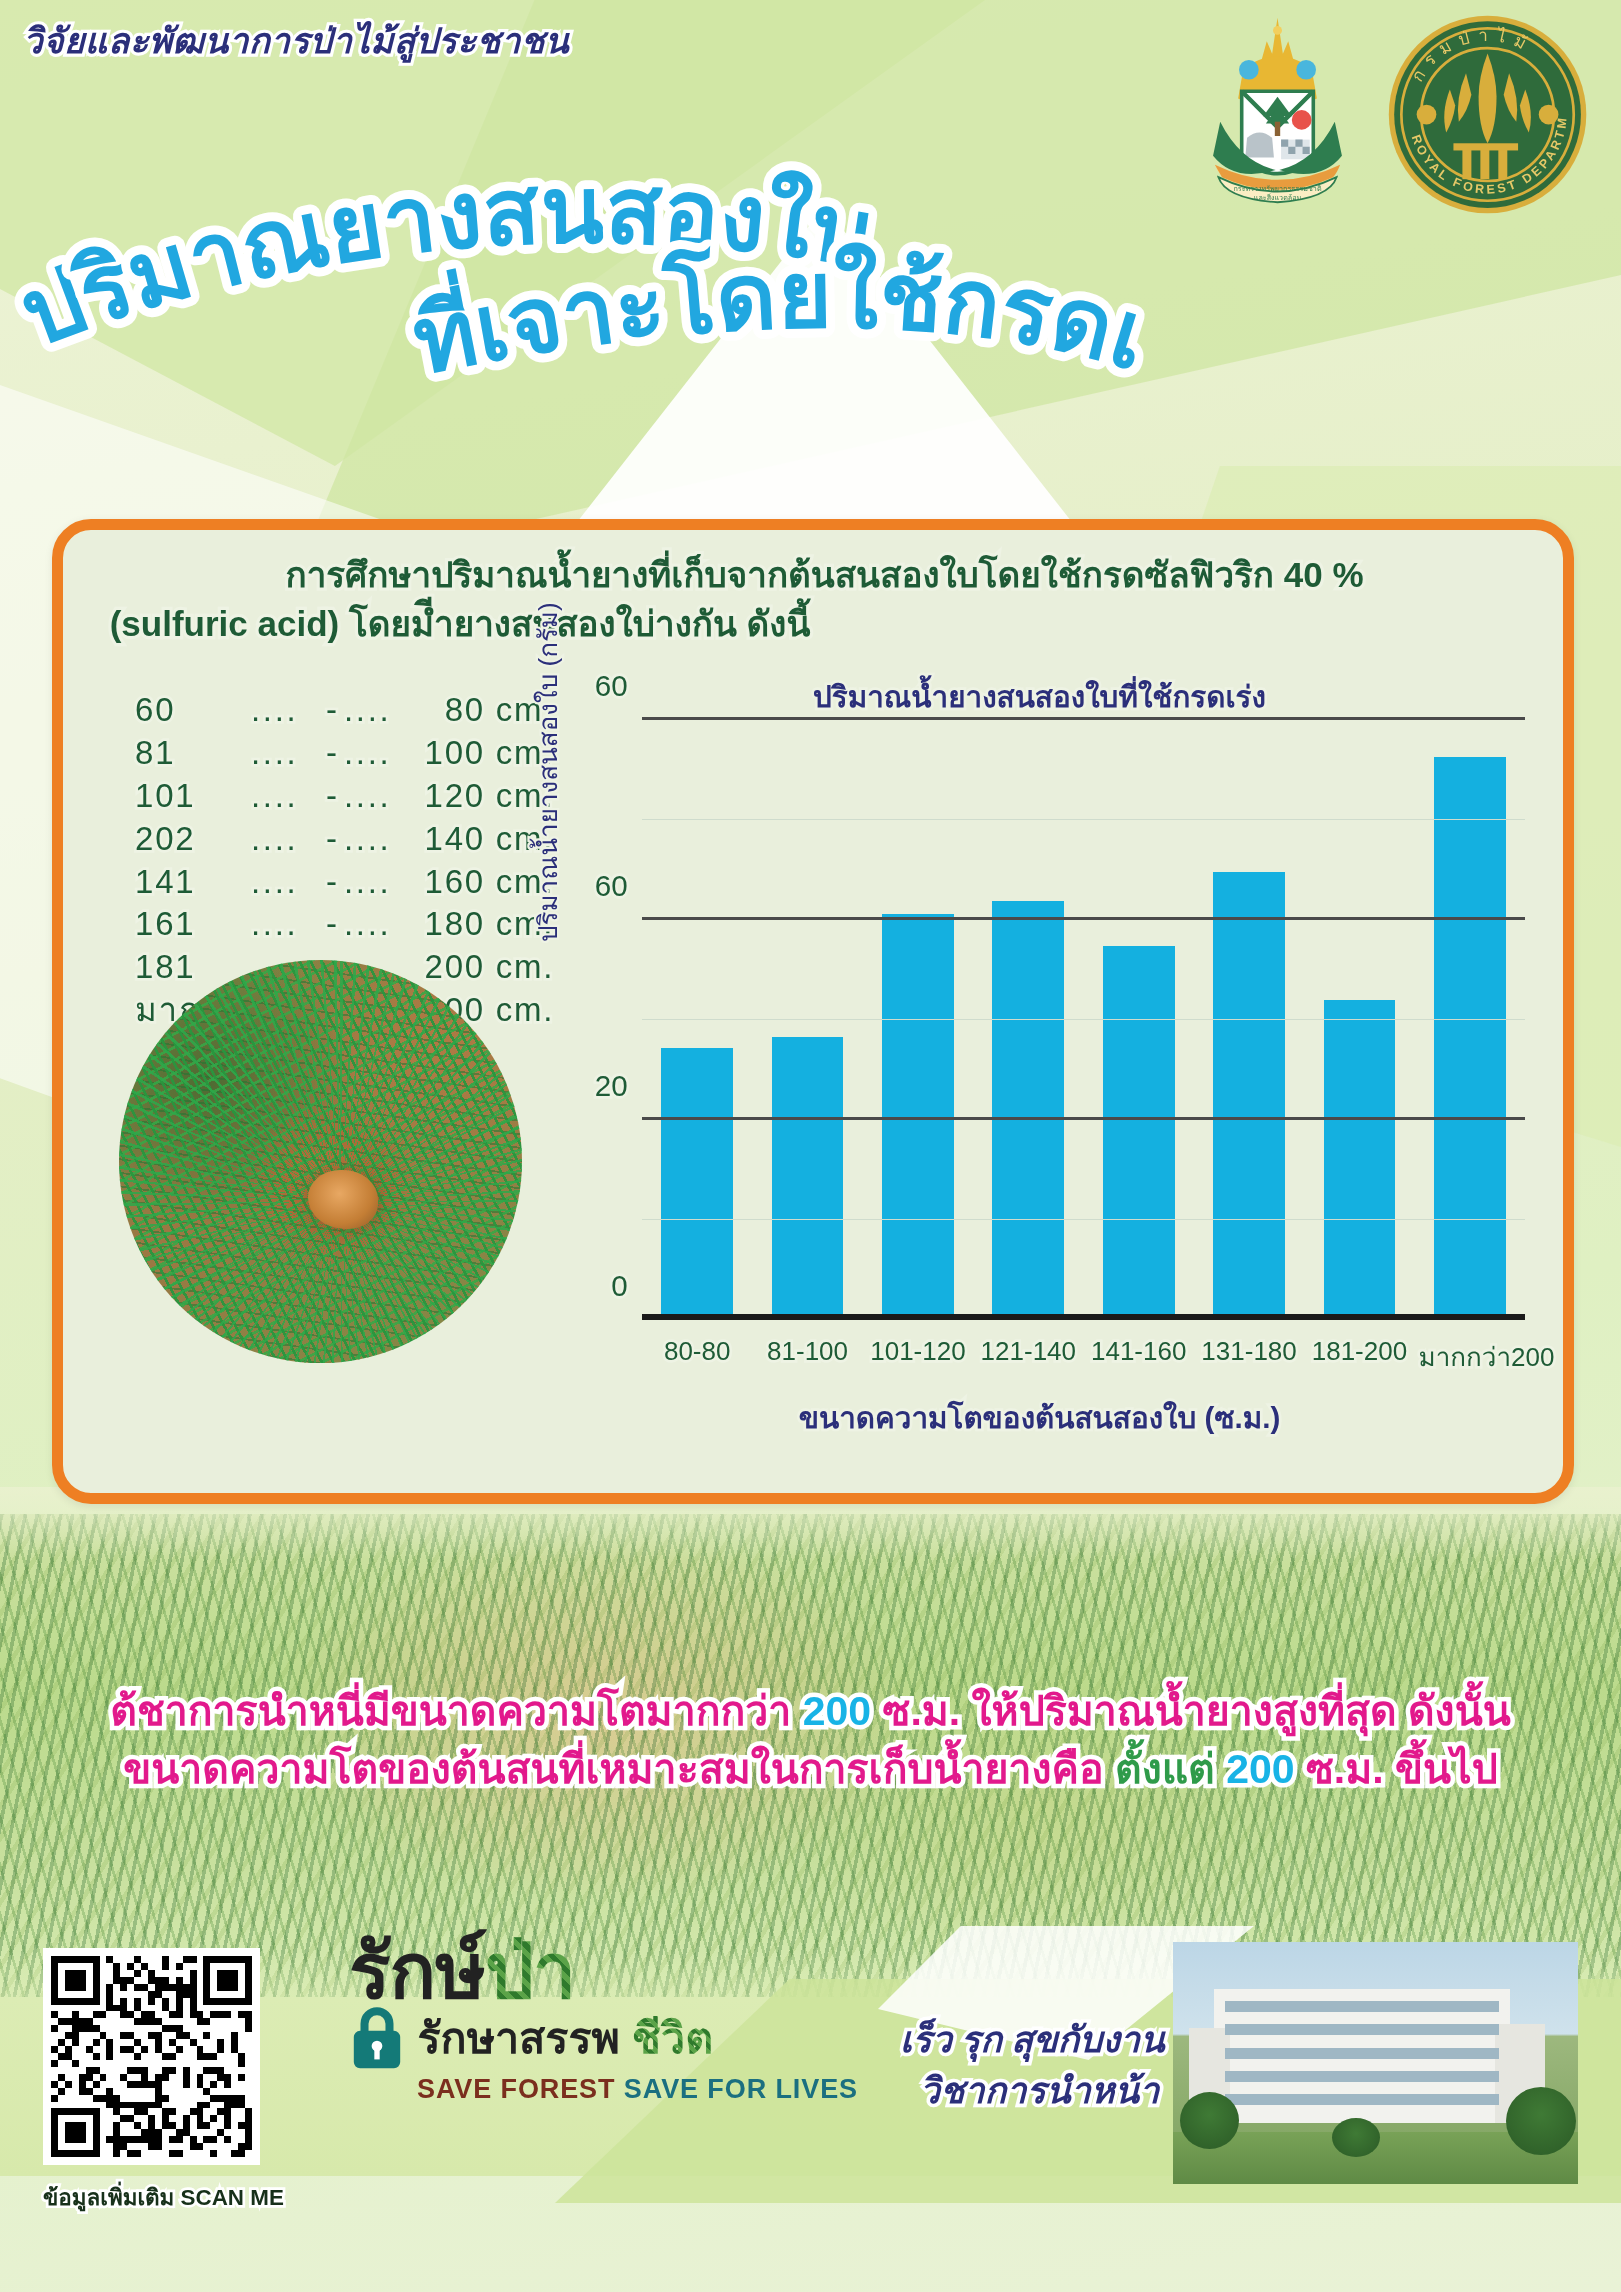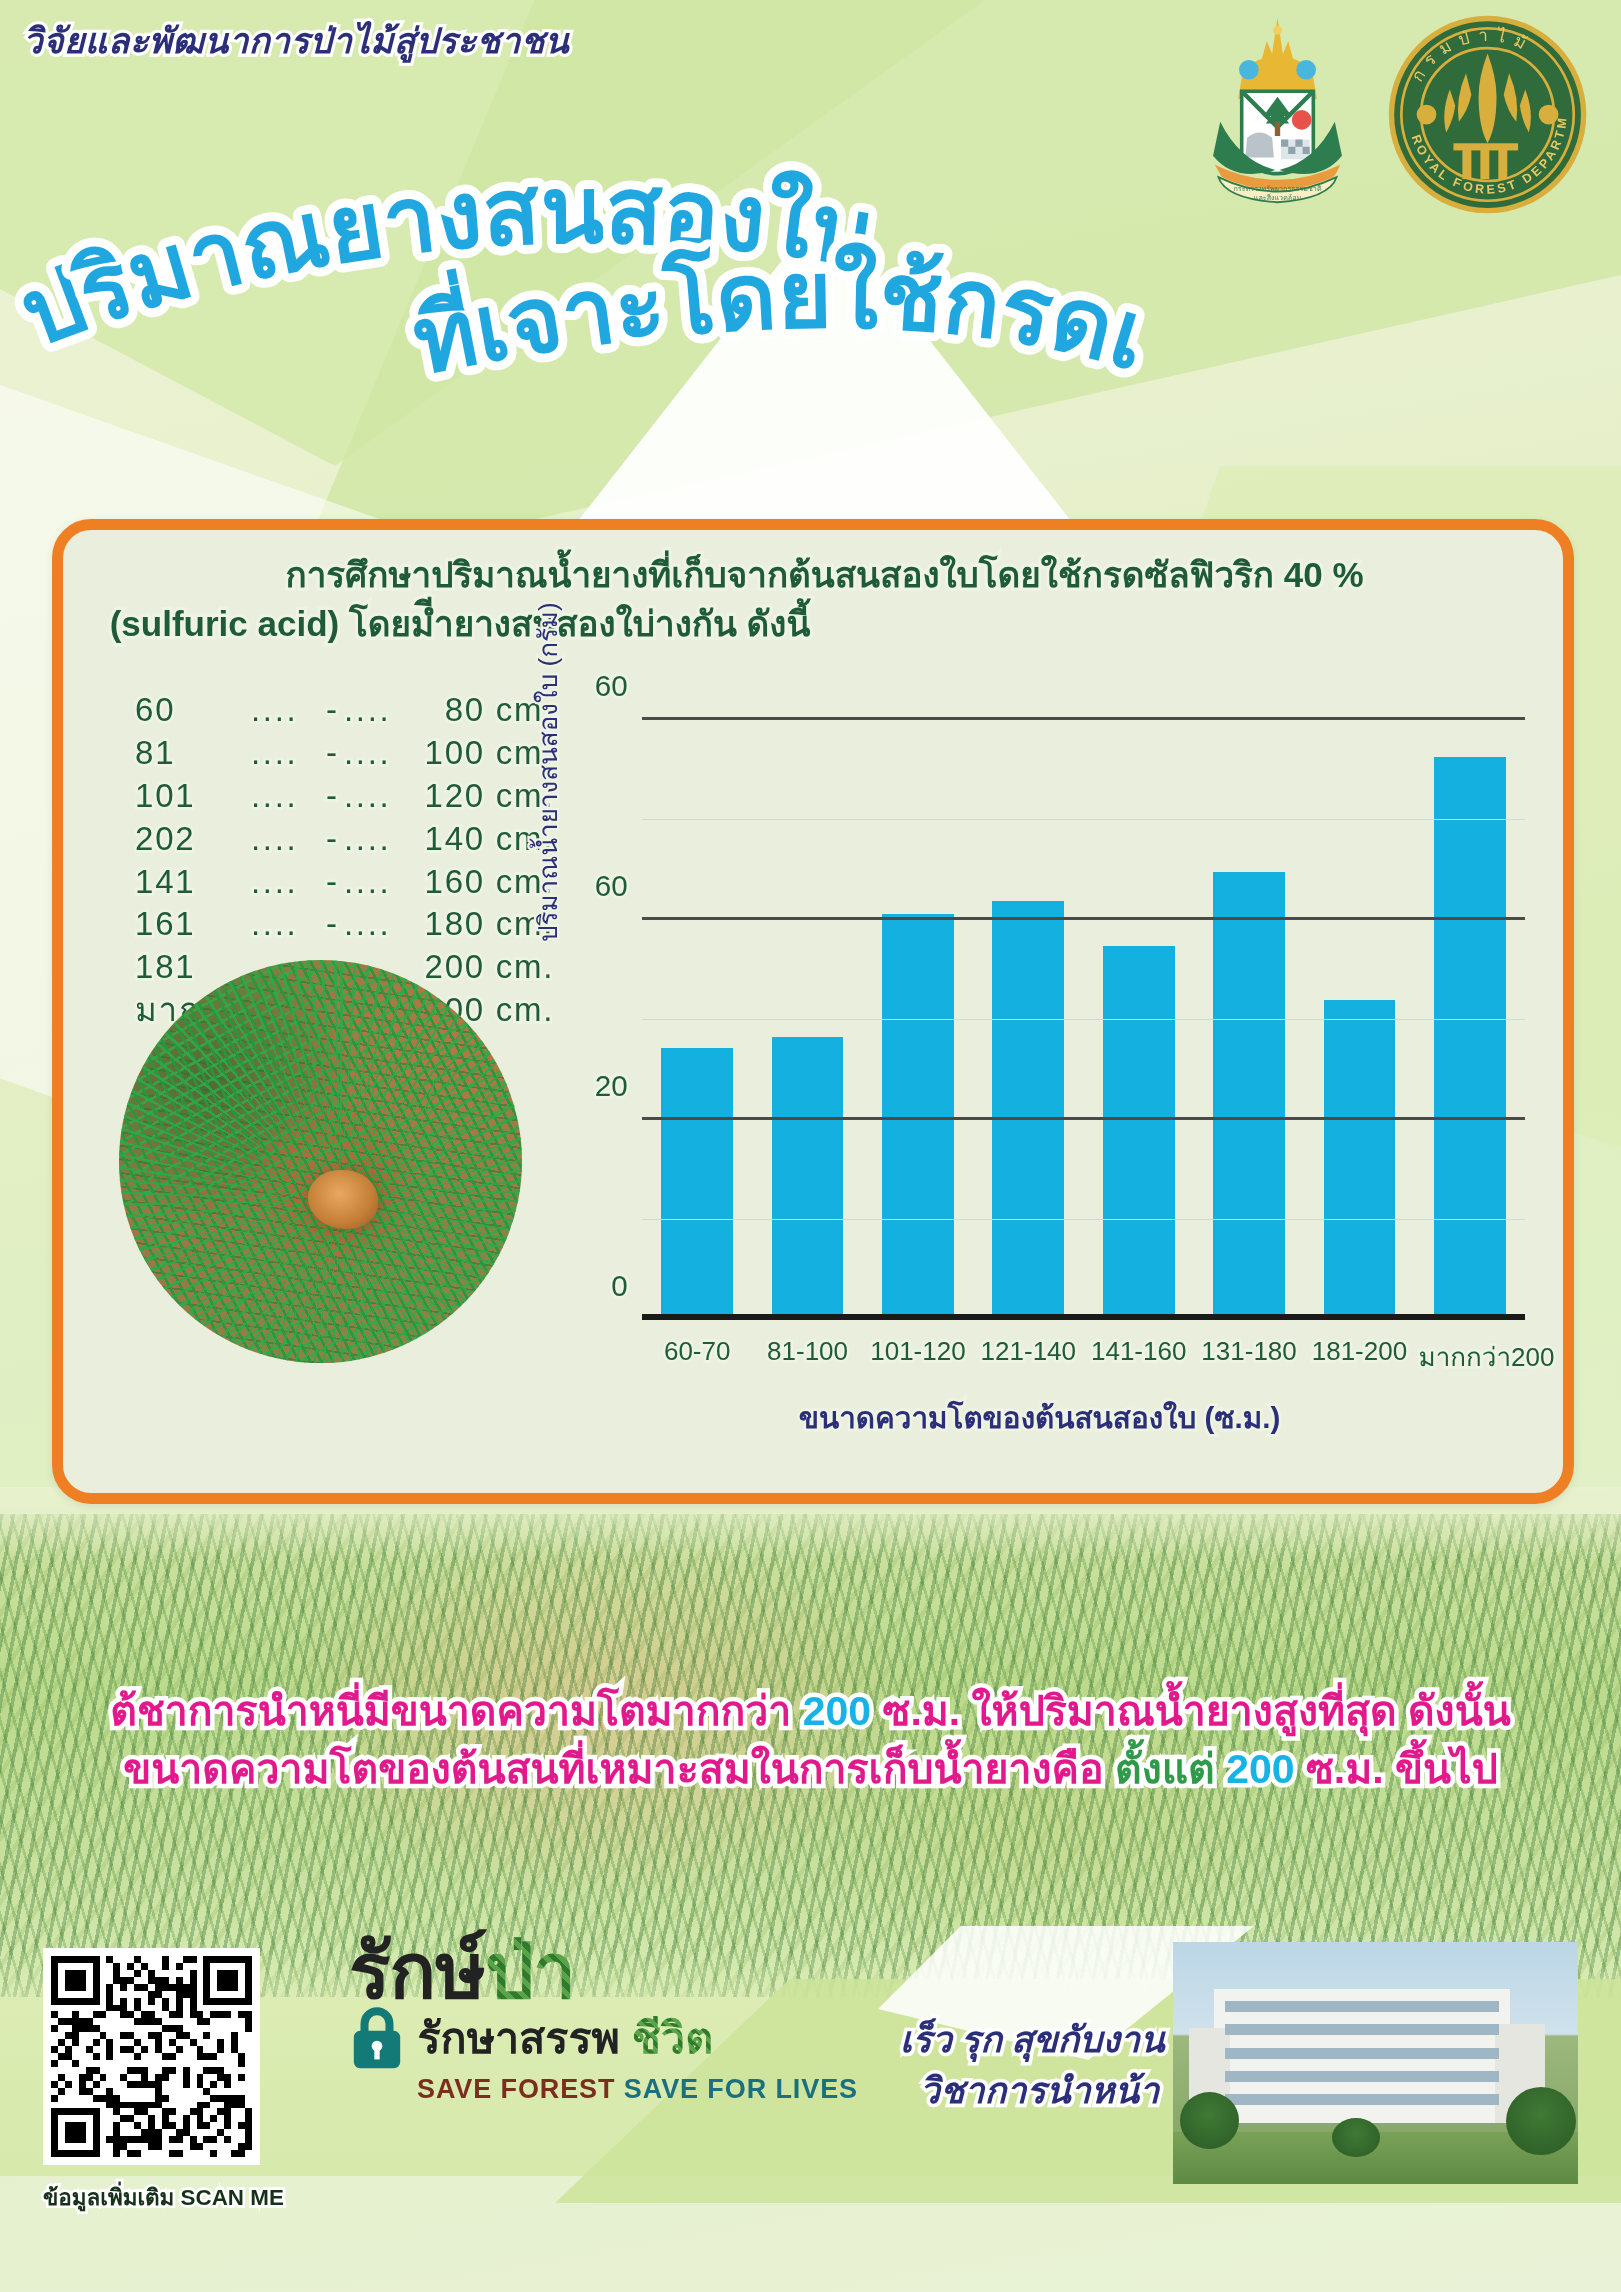--- a/index.html
+++ b/index.html
@@ -408,20 +408,21 @@
         <span class="u">cm.</span>
       </div>
     </div>
 
     <div class="pine-photo">
       <div class="needle-fan"></div>
       <div class="node"></div>
     </div>
 
     <div class="chart">
+      <div class="chart-title">ปริมาณน้ำยางสนสองใบที่ใช้กรดเร่ง</div>
       <div class="ylabel">ปริมาณน้ำยางสนสองใบ (กรัม)</div>
       <div class="plot" id="plot">
         <div class="bars" id="bars">
             <div class="barcol">
               <div class="bar" title="60-80: 27.2" style="height: 45.3333%; background: rgb(20, 176, 224);"></div>
             </div>
             <div class="barcol">
               <div class="bar" title="81-100: 28.3" style="height: 47.1667%; background: rgb(20, 176, 224);"></div>
             </div>
             <div class="barcol">
@@ -449,21 +450,21 @@
           <div class="gridline minor" style="bottom: 83.3333%;"></div>
           <div class="ytick" style="bottom: 0%;">0</div>
           <div class="gridline" style="bottom: 33.3333%;"></div>
           <div class="ytick" style="bottom: 33.3333%;">20</div>
           <div class="gridline" style="bottom: 66.6667%;"></div>
           <div class="ytick" style="bottom: 66.6667%;">60</div>
           <div class="gridline" style="bottom: 100%;"></div>
           <div class="ytick" style="bottom: 100%;">60</div>
         </div>
       <div class="xticks" id="xticks">
-          <div class="xtick">60-70</div>
+          <div class="xtick">80-80</div>
           <div class="xtick">81-100</div>
           <div class="xtick">101-120</div>
           <div class="xtick">121-140</div>
           <div class="xtick">141-160</div>
           <div class="xtick">131-180</div>
           <div class="xtick">181-200</div>
           <div class="xtick">มากกว่า200</div>
         </div>
       <div class="xlabel">ขนาดความโตของต้นสนสองใบ (ซ.ม.)</div>
     </div>

